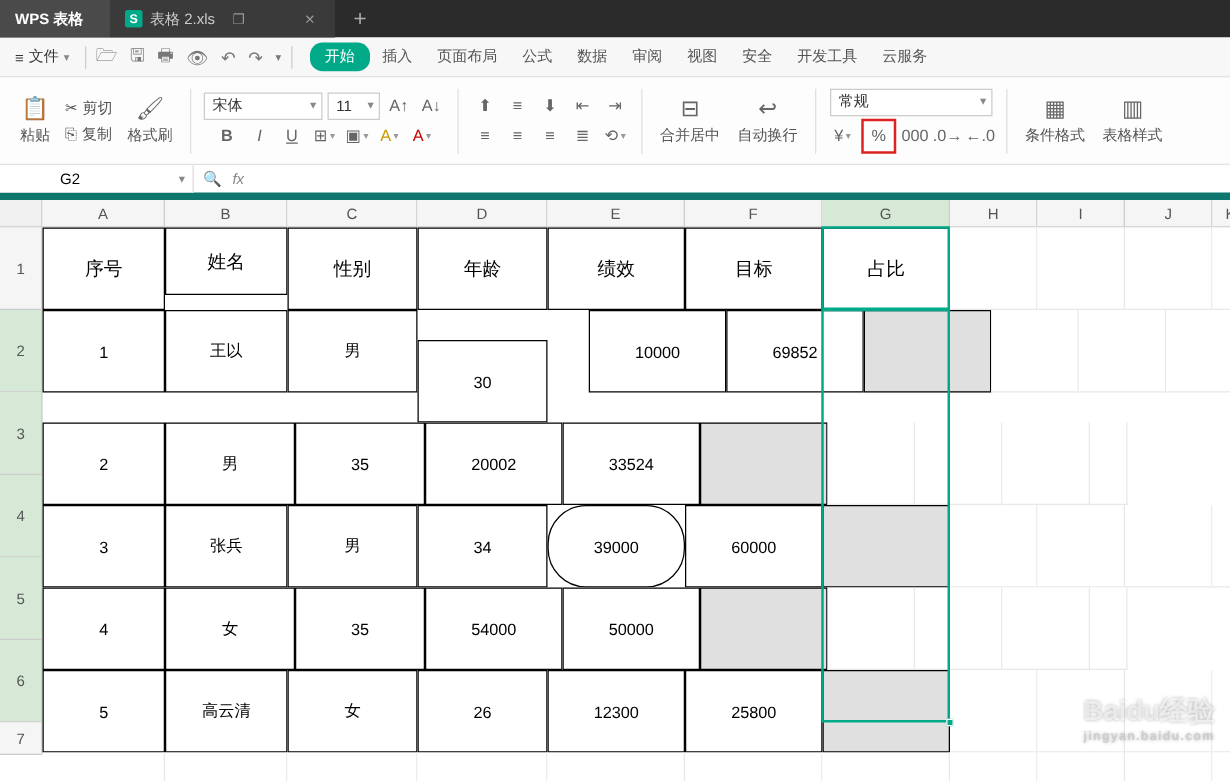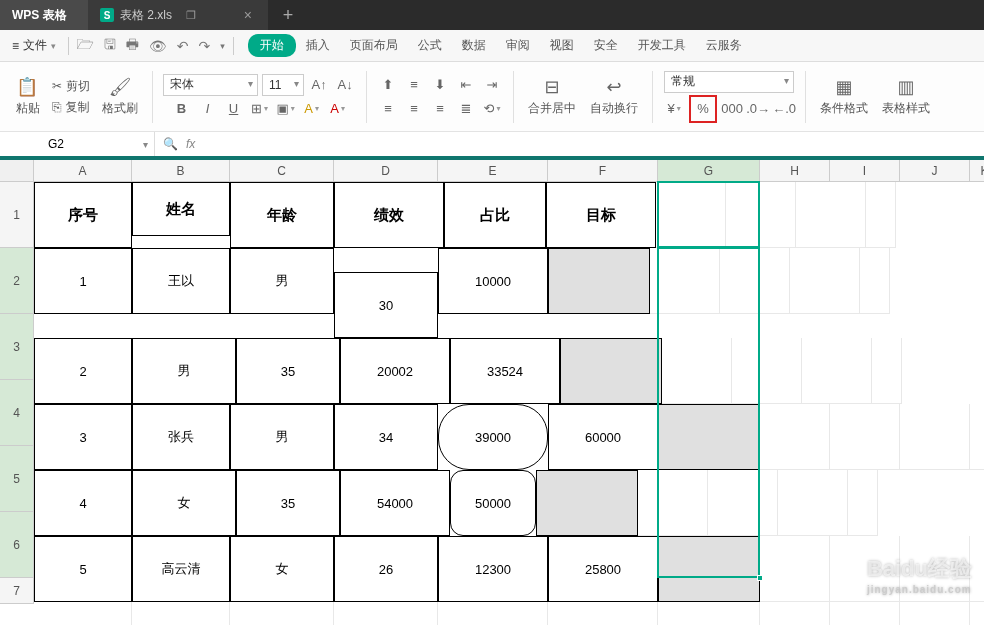--- a/index.html
+++ b/index.html
@@ -34,39 +34,39 @@
 .bigbtn .ico { width: 22px; height: 22px; display: flex; align-items: center; justify-content: center; font-size: 18px; color: #666; }
 .smallrow { display: flex; gap: 4px; align-items: center; }
 .smallbtn { display: flex; align-items: center; gap: 4px; padding: 1px 4px; color: #555; }
 .select { border: 1px solid #ccc; background: #fff; padding: 2px 18px 2px 6px; height: 22px; display: flex; align-items: center; position: relative; min-width: 80px; color: #333; }
 .select::after { content: "▾"; position: absolute; right: 4px; top: 3px; font-size: 10px; color: #888; }
 .iconbtn { width: 22px; height: 22px; display: flex; align-items: center; justify-content: center; color: #666; font-size: 13px; border: 1px solid transparent; }
 .iconbtn.dd::after { content: "▾"; font-size: 8px; margin-left: 2px; color: #999; }
 .hl { border: 2px solid #d22; padding: 1px; }
 
 
-.formulabar { height: 28px; display: flex; align-items: center; border-bottom: 4px solid #0f766e; }
+.formulabar { height: 28px; display: flex; align-items: center; border-bottom: 6px solid #0f766e; }
 .namebox { width: 155px; height: 100%; border-right: 1px solid #ddd; display: flex; align-items: center; padding: 0 6px; justify-content: space-between; background: #fff; }
 .namebox input { border: none; width: 100px; text-align: center; font-size: 12px; outline: none; }
 .fx-area { flex: 1; display: flex; align-items: center; padding: 0 8px; gap: 8px; color: #888; }
 .fx-area .fx { font-style: italic; }
 
 
 .grid-wrap { position: relative; width: 100%; height: 465px; background: #fff; }
 .corner { position: absolute; left: 0; top: 0; width: 34px; height: 22px; background: #f0f0f0; border-right: 1px solid #ccc; border-bottom: 1px solid #ccc; }
 .colheads { position: absolute; left: 34px; top: 0; height: 22px; display: flex; }
 .colhead { height: 22px; border-right: 1px solid #ccc; border-bottom: 1px solid #ccc; background: #f5f5f5; display: flex; align-items: center; justify-content: center; color: #555; }
 .colhead.sel { background: #d6e9d6; }
 .rowheads { position: absolute; left: 0; top: 22px; width: 34px; }
 .rowhead { width: 34px; border-right: 1px solid #ccc; border-bottom: 1px solid #ccc; background: #f5f5f5; display: flex; align-items: center; justify-content: center; color: #555; }
 .rowhead.sel { background: #d6e9d6; }
 .cells { position: absolute; left: 34px; top: 22px; }
 .cellrow { display: flex; }
 .cell { border-right: 1px solid #e8e8e8; border-bottom: 1px solid #e8e8e8; display: flex; align-items: center; justify-content: center; background: #fff; font-size: 13px; color: #000; }
-.cell.hdr { font-weight: bold; border: 1px solid #000; font-size: 15px; text-align: center; }
+.cell.hdr { font-weight: normal; border: 1px solid #000; font-size: 15px; text-align: center; }
 .cell.bordered { border: 1px solid #000; }
 .cell.sel { background: #e0e0e0; }
 
 .sel-outline { position: absolute; border: 2px solid #0a8; pointer-events: none; }
 .sel-handle { position: absolute; width: 6px; height: 6px; background: #0a8; border: 1px solid #fff; }
 
 .watermark { position: absolute; right: 12px; bottom: 30px; color: rgba(255,255,255,0.6); font-size: 22px; font-weight: bold; text-shadow: 0 0 3px rgba(0,0,0,0.3); pointer-events: none; }
 .watermark .sub { font-size: 10px; display: block; letter-spacing: 1px; color: rgba(200,200,200,0.8); }
 </style>
 </head>
@@ -254,35 +254,37 @@
       <div class="rowhead sel" style="height: 66px;">3</div>
       <div class="rowhead sel" style="height: 66px;">4</div>
       <div class="rowhead sel" style="height: 66px;">5</div>
       <div class="rowhead sel" style="height: 66px;">6</div>
       <div class="rowhead" style="height: 26px;">7</div>
     </div>
   <div class="cells" id="cells">
       <div class="cellrow">
         <div class="cell hdr" style="width: 98px; height: 66px;">序号</div>
         <div class="cell hdr" style="width: 98px; height: 54px;">姓名</div>
+        <div class="cell hdr" style="width: 104px; height: 66px;">性别</div>
         <div class="cell hdr" style="width: 104px; height: 66px;">年龄</div>
         <div class="cell hdr" style="width: 110px; height: 66px;">绩效</div>
+        <div class="cell hdr" style="width: 110px; height: 66px;">目标</div>
         <div class="cell hdr" style="width: 102px; height: 66px;">占比</div>
-        <div class="cell hdr" style="width: 110px; height: 66px;">目标</div>
         <div class="cell" style="width: 70px; height: 66px;"></div>
         <div class="cell" style="width: 70px; height: 66px;"></div>
         <div class="cell" style="width: 70px; height: 66px;"></div>
         <div class="cell" style="width: 30px; height: 66px;"></div>
       </div>
       <div class="cellrow">
         <div class="cell bordered" style="width: 98px; height: 66px;">1</div>
         <div class="cell bordered" style="width: 98px; height: 66px;">王以</div>
         <div class="cell bordered" style="width: 104px; height: 66px;">男</div>
         <div class="cell bordered" style="width: 104px; height: 66px; margin-top: 24px;">30</div>
-        <div class="cell bordered" style="width: 110px; height: 66px;">10000</div>
+        <div class="cell bordered" style="width: 110px; height: 66px; margin-left: 33px;">10000</div>
+        <div class="cell bordered" style="width: 110px; height: 66px;">69852</div>
         <div class="cell bordered sel" style="width: 102px; height: 66px;"></div>
         <div class="cell" style="width: 70px; height: 66px;"></div>
         <div class="cell" style="width: 70px; height: 66px;"></div>
         <div class="cell" style="width: 70px; height: 66px;"></div>
         <div class="cell" style="width: 30px; height: 66px;"></div>
       </div>
       <div class="cellrow">
         <div class="cell bordered" style="width: 98px; height: 66px;">2</div>
         <div class="cell bordered" style="width: 104px; height: 66px;">男</div>
         <div class="cell bordered" style="width: 104px; height: 66px;">35</div>
@@ -305,21 +307,21 @@
         <div class="cell" style="width: 70px; height: 66px;"></div>
         <div class="cell" style="width: 70px; height: 66px;"></div>
         <div class="cell" style="width: 70px; height: 66px;"></div>
         <div class="cell" style="width: 30px; height: 66px;"></div>
       </div>
       <div class="cellrow">
         <div class="cell bordered" style="width: 98px; height: 66px;">4</div>
         <div class="cell bordered" style="width: 104px; height: 66px;">女</div>
         <div class="cell bordered" style="width: 104px; height: 66px;">35</div>
         <div class="cell bordered" style="width: 110px; height: 66px;">54000</div>
-        <div class="cell bordered" style="width: 86px; height: 66px; border-radius: 13px;">50000</div>
+        <div class="cell bordered" style="width: 110px; height: 66px;">50000</div>
         <div class="cell bordered sel" style="width: 102px; height: 66px;"></div>
         <div class="cell" style="width: 70px; height: 66px;"></div>
         <div class="cell" style="width: 70px; height: 66px;"></div>
         <div class="cell" style="width: 70px; height: 66px;"></div>
         <div class="cell" style="width: 30px; height: 66px;"></div>
       </div>
       <div class="cellrow">
         <div class="cell bordered" style="width: 98px; height: 66px;">5</div>
         <div class="cell bordered" style="width: 98px; height: 66px;">高云清</div>
         <div class="cell bordered" style="width: 104px; height: 66px;">女</div>

